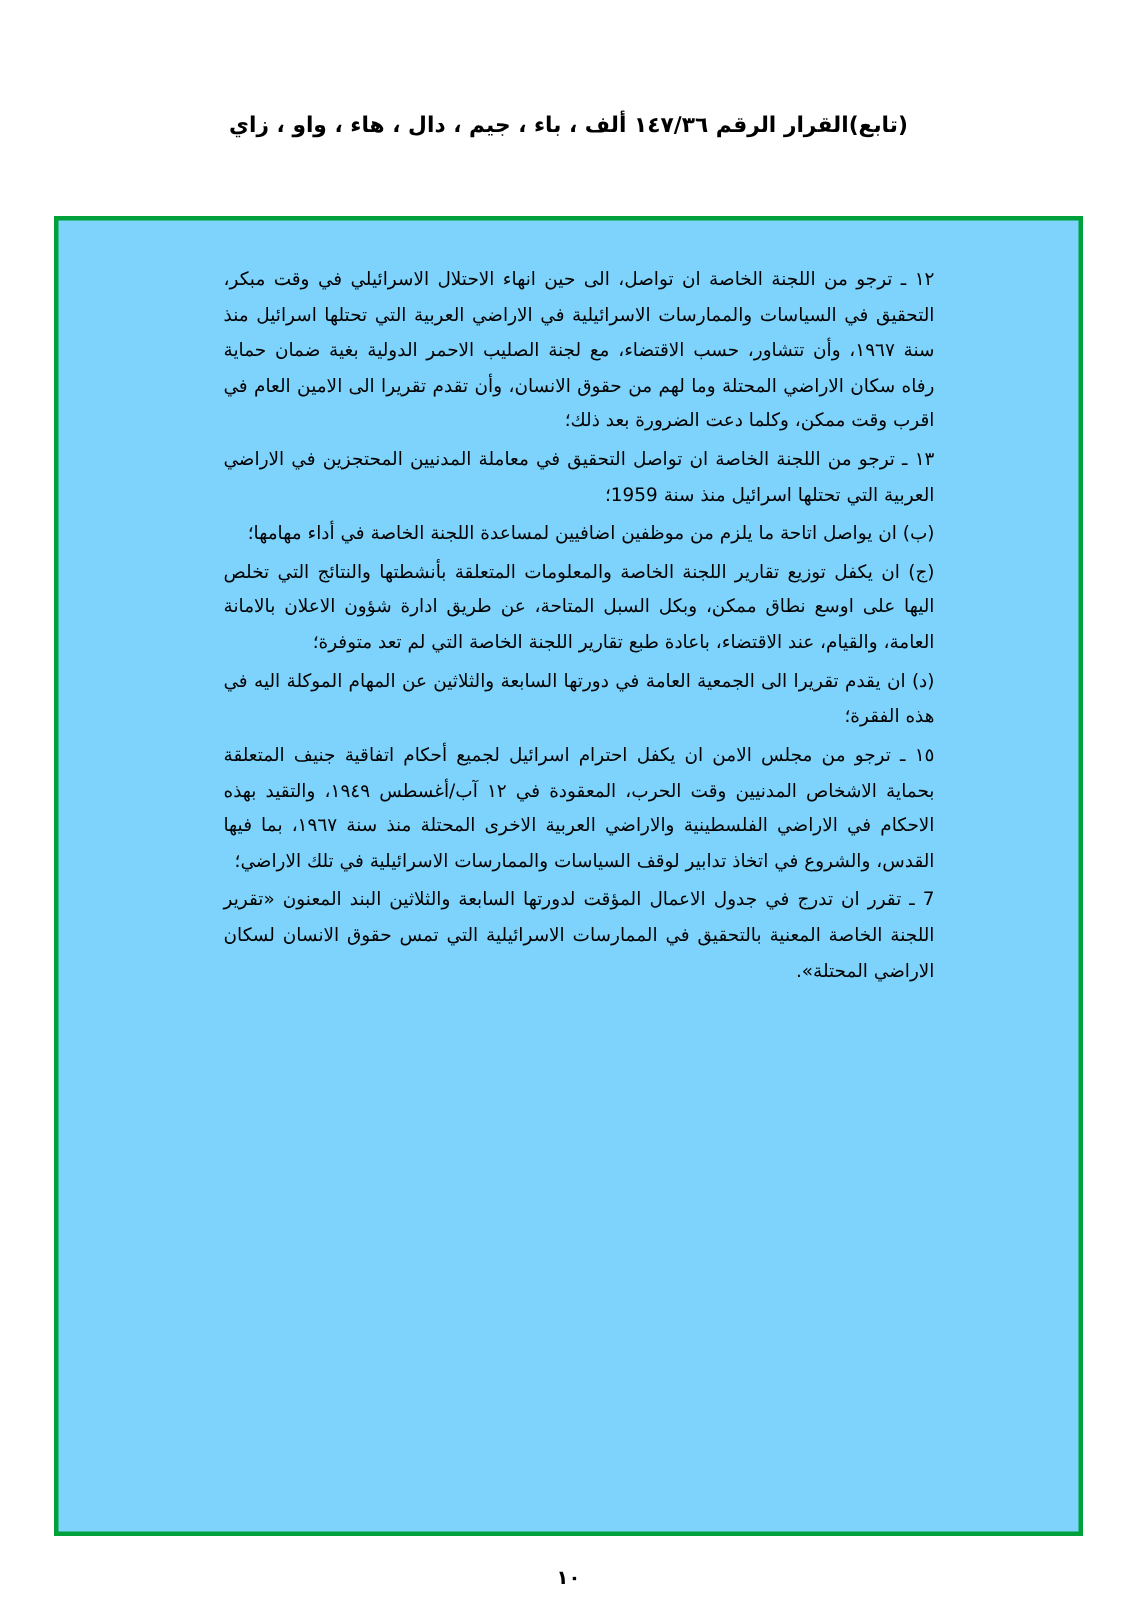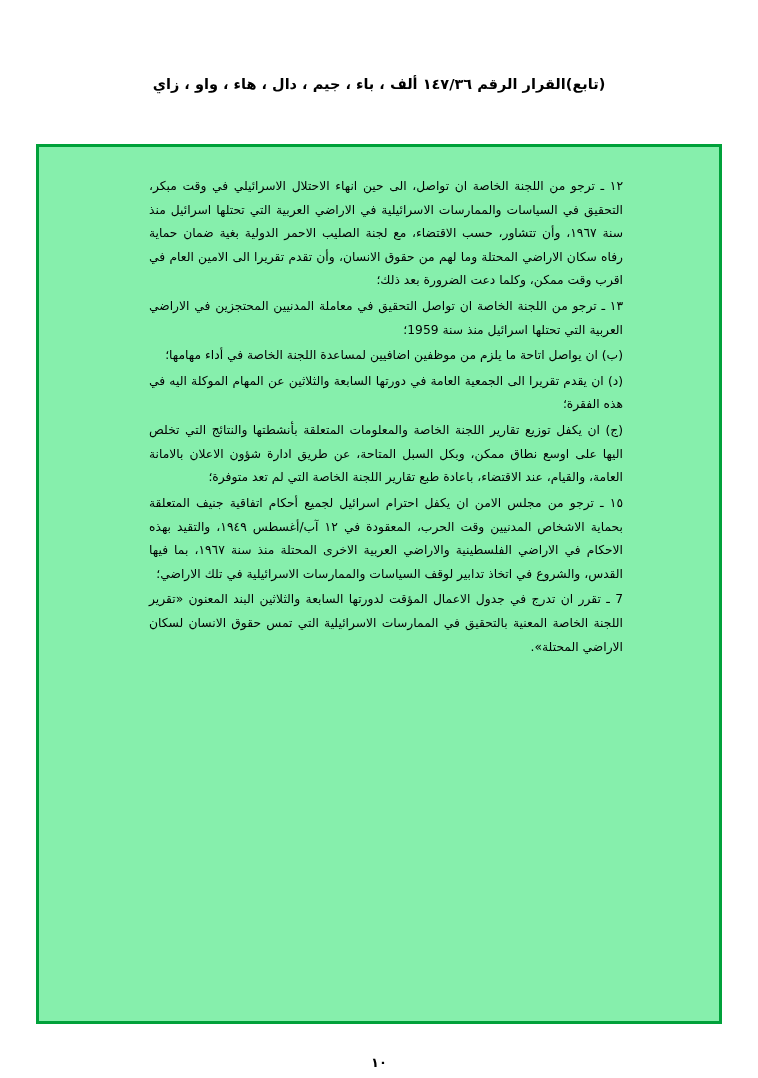--- a/index.html
+++ b/index.html
@@ -44,21 +44,21 @@
     line-height: 1.4;
   }
   .content-frame {
     position: absolute;
     top: 144px;
     left: 36px;
     right: 36px;
     height: 880px;
     border: 3px solid #00a13a;
     box-sizing: border-box;
-    background: #86efac;
+    background: #7dd3fc;
   }
   .content-inner {
     position: absolute;
     top: 28px;
     left: 0;
     right: 0;
     bottom: 0;
     padding: 0 96px 0 110px;
     box-sizing: border-box;
   }
@@ -66,21 +66,21 @@
     direction: rtl;
     text-align: justify;
     font-family: "DejaVu Sans", sans-serif;
     font-size: 12.3px;
     line-height: 1.92;
     margin: 0 0 2px 0;
     text-justify: inter-word;
   }
   .footer {
     position: absolute;
-    bottom: 8px;
+    bottom: 18px;
     left: 0;
     width: 100%;
     text-align: center;
     font-family: "DejaVu Sans", sans-serif;
     font-size: 13px;
     font-weight: bold;
     direction: rtl;
   }
 </style>
 </head>
@@ -90,22 +90,22 @@
 
   <div class="header">
     <div class="header-title">(تابع)القرار الرقم ١٤٧/٣٦ ألف ، باء ، جيم ، دال ، هاء ، واو ، زاي</div>
   </div>
 
   <div class="content-frame">
     <div class="content-inner">
       <p class="para">١٢ ـ ترجو من اللجنة الخاصة ان تواصل، الى حين انهاء الاحتلال الاسرائيلي في وقت مبكر، التحقيق في السياسات والممارسات الاسرائيلية في الاراضي العربية التي تحتلها اسرائيل منذ سنة ١٩٦٧، وأن تتشاور، حسب الاقتضاء، مع لجنة الصليب الاحمر الدولية بغية ضمان حماية رفاه سكان الاراضي المحتلة وما لهم من حقوق الانسان، وأن تقدم تقريرا الى الامين العام في اقرب وقت ممكن، وكلما دعت الضرورة بعد ذلك؛</p>
       <p class="para">١٣ ـ ترجو من اللجنة الخاصة ان تواصل التحقيق في معاملة المدنيين المحتجزين في الاراضي العربية التي تحتلها اسرائيل منذ سنة 1959؛</p>
       <p class="para">(ب) ان يواصل اتاحة ما يلزم من موظفين اضافيين لمساعدة اللجنة الخاصة في أداء مهامها؛</p>
+      <p class="para">(ج) ان يكفل توزيع تقارير اللجنة الخاصة والمعلومات المتعلقة بأنشطتها والنتائج التي تخلص اليها على اوسع نطاق ممكن، وبكل السبل المتاحة، عن طريق ادارة شؤون الاعلان بالامانة العامة، والقيام، عند الاقتضاء، باعادة طبع تقارير اللجنة الخاصة التي لم تعد متوفرة؛</p>
       <p class="para">(د) ان يقدم تقريرا الى الجمعية العامة في دورتها السابعة والثلاثين عن المهام الموكلة اليه في هذه الفقرة؛</p>
-      <p class="para">(ج) ان يكفل توزيع تقارير اللجنة الخاصة والمعلومات المتعلقة بأنشطتها والنتائج التي تخلص اليها على اوسع نطاق ممكن، وبكل السبل المتاحة، عن طريق ادارة شؤون الاعلان بالامانة العامة، والقيام، عند الاقتضاء، باعادة طبع تقارير اللجنة الخاصة التي لم تعد متوفرة؛</p>
       <p class="para">١٥ ـ ترجو من مجلس الامن ان يكفل احترام اسرائيل لجميع أحكام اتفاقية جنيف المتعلقة بحماية الاشخاص المدنيين وقت الحرب، المعقودة في ١٢ آب/أغسطس ١٩٤٩، والتقيد بهذه الاحكام في الاراضي الفلسطينية والاراضي العربية الاخرى المحتلة منذ سنة ١٩٦٧، بما فيها القدس، والشروع في اتخاذ تدابير لوقف السياسات والممارسات الاسرائيلية في تلك الاراضي؛</p>
       <p class="para">7 ـ تقرر ان تدرج في جدول الاعمال المؤقت لدورتها السابعة والثلاثين البند المعنون «تقرير اللجنة الخاصة المعنية بالتحقيق في الممارسات الاسرائيلية التي تمس حقوق الانسان لسكان الاراضي المحتلة».</p>
     </div>
   </div>
 
   <div class="footer">١٠</div>
 
 </div>
 
 </body></html>

